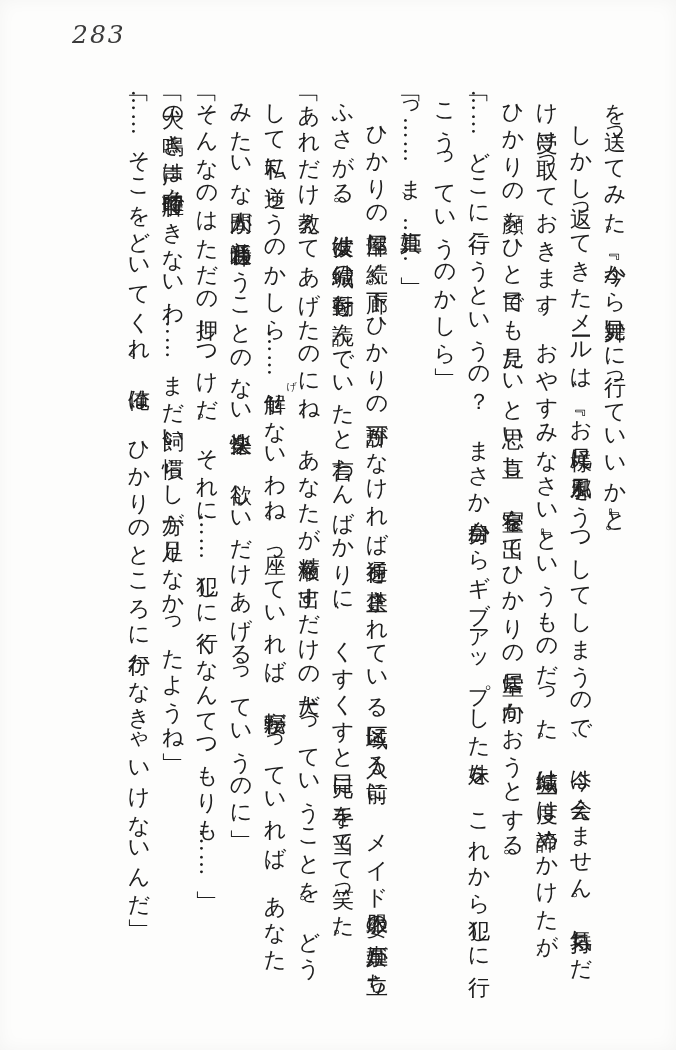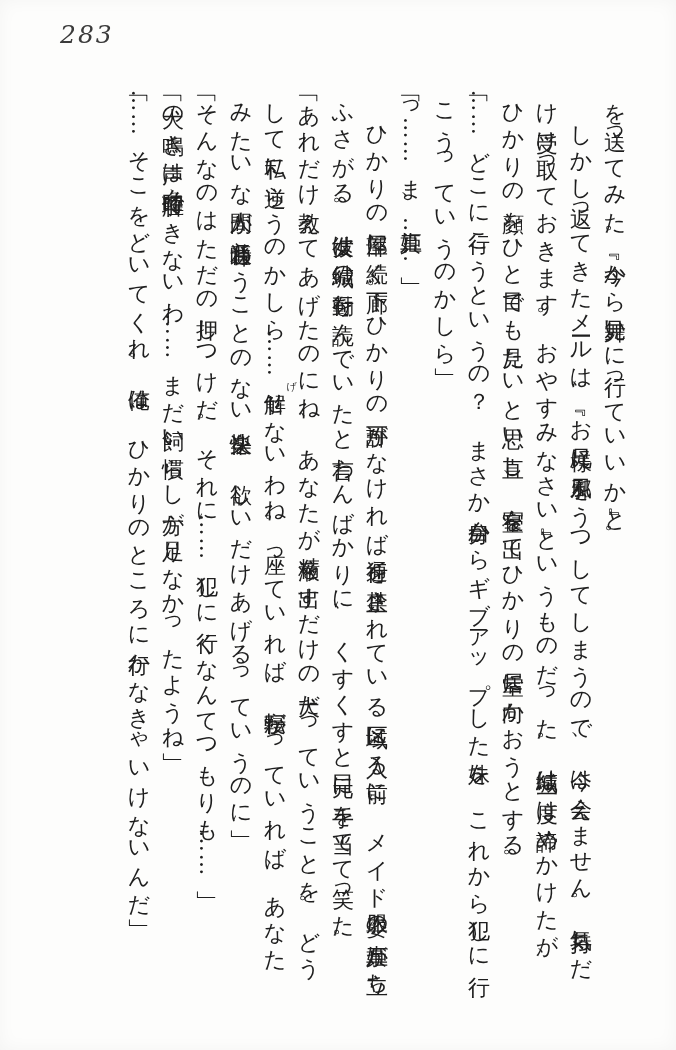--- a/index.html
+++ b/index.html
@@ -12,21 +12,21 @@
     width: 676px;
     height: 1050px;
     background: #fdfdfc;
     overflow: hidden;
     font-family: "DejaVu Serif", "Liberation Serif", serif;
     box-shadow: inset 0 0 18px rgba(0,0,0,0.04);
   }
   .page-number {
     position: absolute;
     top: 20px;
-    left: 60px;
+    left: 72px;
     font-size: 25px;
     font-style: italic;
     color: #3b3b3b;
     letter-spacing: 2px;
     font-family: "DejaVu Serif", "Liberation Serif", serif;
   }
   .text-block {
     position: absolute;
     top: 88px;
     right: 44px;

